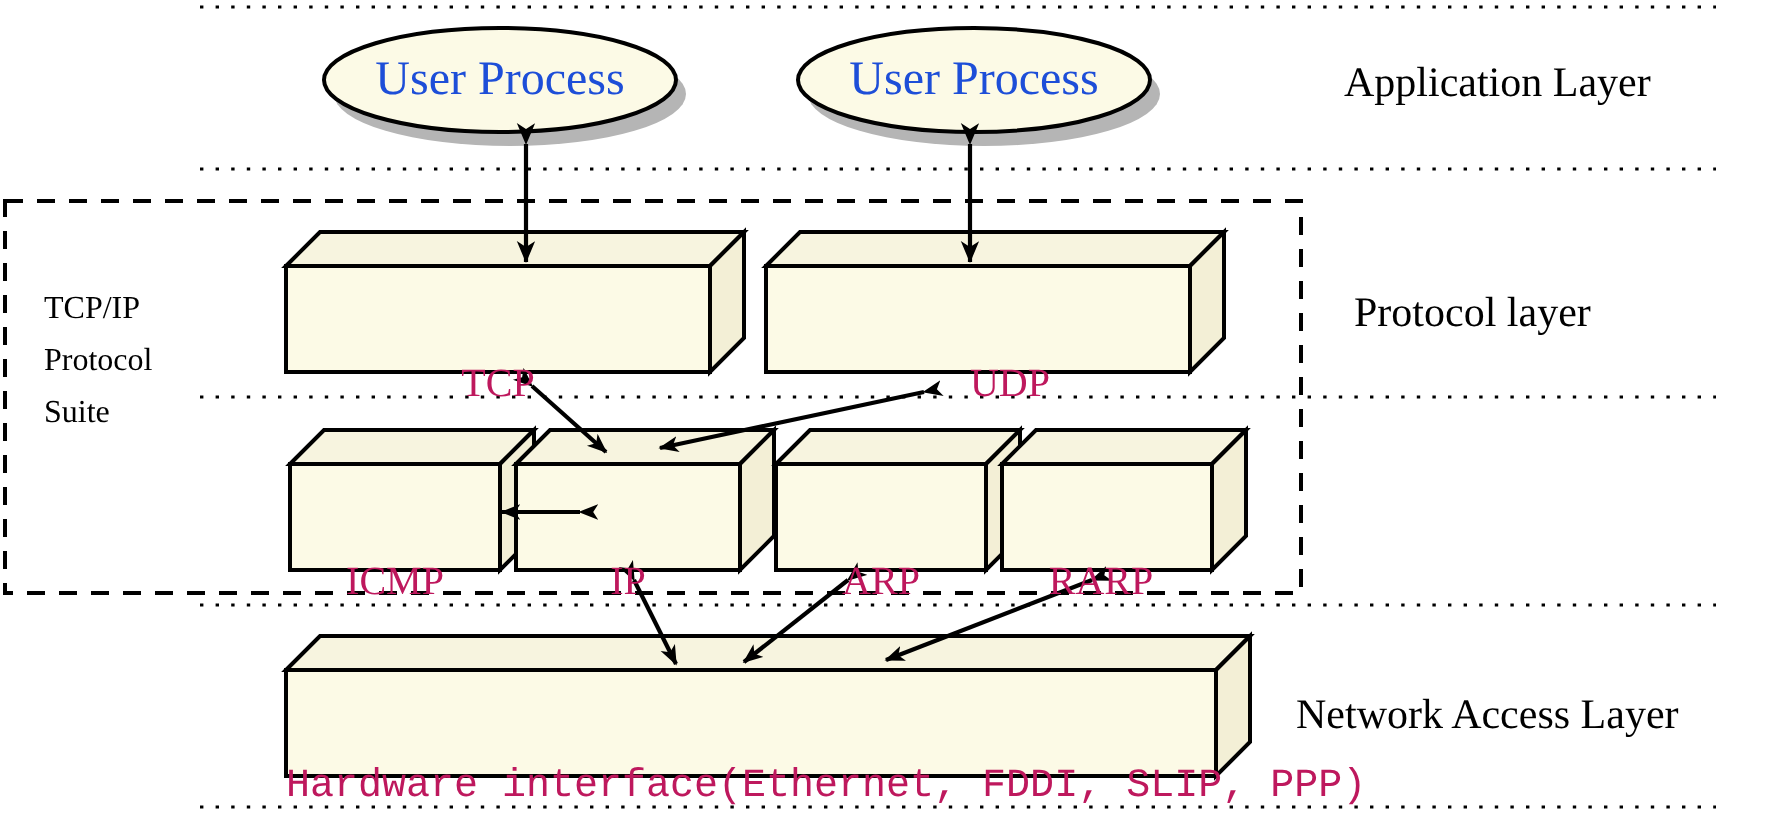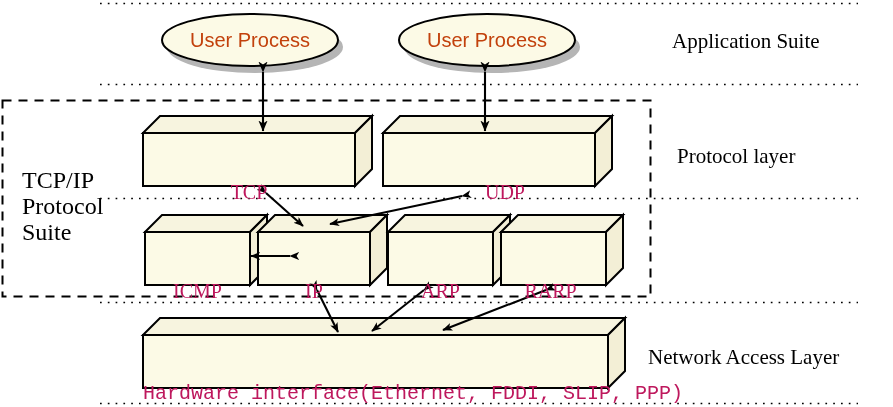--- a/index.html
+++ b/index.html
@@ -7,34 +7,33 @@
     position:relative;width:893px;height:407px;background:#ffffff;
     font-family:"Liberation Serif","DejaVu Serif",serif;
     overflow:hidden;
   }
   #svg-layer{position:absolute;left:0;top:0;width:893px;height:407px;}
   .lyr-label{
     position:absolute;color:#000;font-size:21px;line-height:25px;
     white-space:nowrap;font-family:"Liberation Serif","DejaVu Serif",serif;
   }
   .suite-label{
-    position:absolute;color:#000;font-size:24px;line-height:26px;
+    position:absolute;color:#000;font-size:16px;line-height:26px;
     font-family:"Liberation Serif","DejaVu Serif",serif;
-    margin-top:25px;
   }
   .box-text{
     position:absolute;color:#be185d;font-size:20px;line-height:20px;
     white-space:nowrap;text-align:center;
     font-family:"Liberation Serif","DejaVu Serif",serif;
     margin-top:32px;
   }
   .ell-text{
-    position:absolute;color:#c2410c;font-size:20px;line-height:20px;
+    position:absolute;color:#1d4ed8;font-size:24px;line-height:20px;
     white-space:nowrap;text-align:center;
-    font-family:Liberation Sans, sans-serif;
+    font-family:Liberation Serif, serif;
   }
 </style>
 </head>
 <body>
 
 <div id="stage">
 
   <svg id="svg-layer" viewBox="0 0 893 407">
     <defs>
       <marker id="ah" markerWidth="11" markerHeight="11" refX="9.2" refY="4" orient="auto" markerUnits="userSpaceOnUse">
@@ -138,17 +137,17 @@
   <div class="box-text" style="left:501px;top:249px;width:99px;">RARP</div>
 
   <div class="box-text" style="left:143px;top:352px;width:465px;font-family:Liberation Mono, monospace;">Hardware interface(Ethernet, FDDI, SLIP, PPP)</div>
 
   <div class="suite-label" style="left:22px;top:142px;">
     <div>TCP/IP</div>
     <div>Protocol</div>
     <div>Suite</div>
   </div>
 
-  <div class="lyr-label" style="left:672px;top:29px;">Application Suite</div>
+  <div class="lyr-label" style="left:672px;top:29px;">Application Layer</div>
   <div class="lyr-label" style="left:677px;top:144px;">Protocol layer</div>
   <div class="lyr-label" style="left:648px;top:345px;">Network Access Layer</div>
 
 </div>
 
 </body></html>

